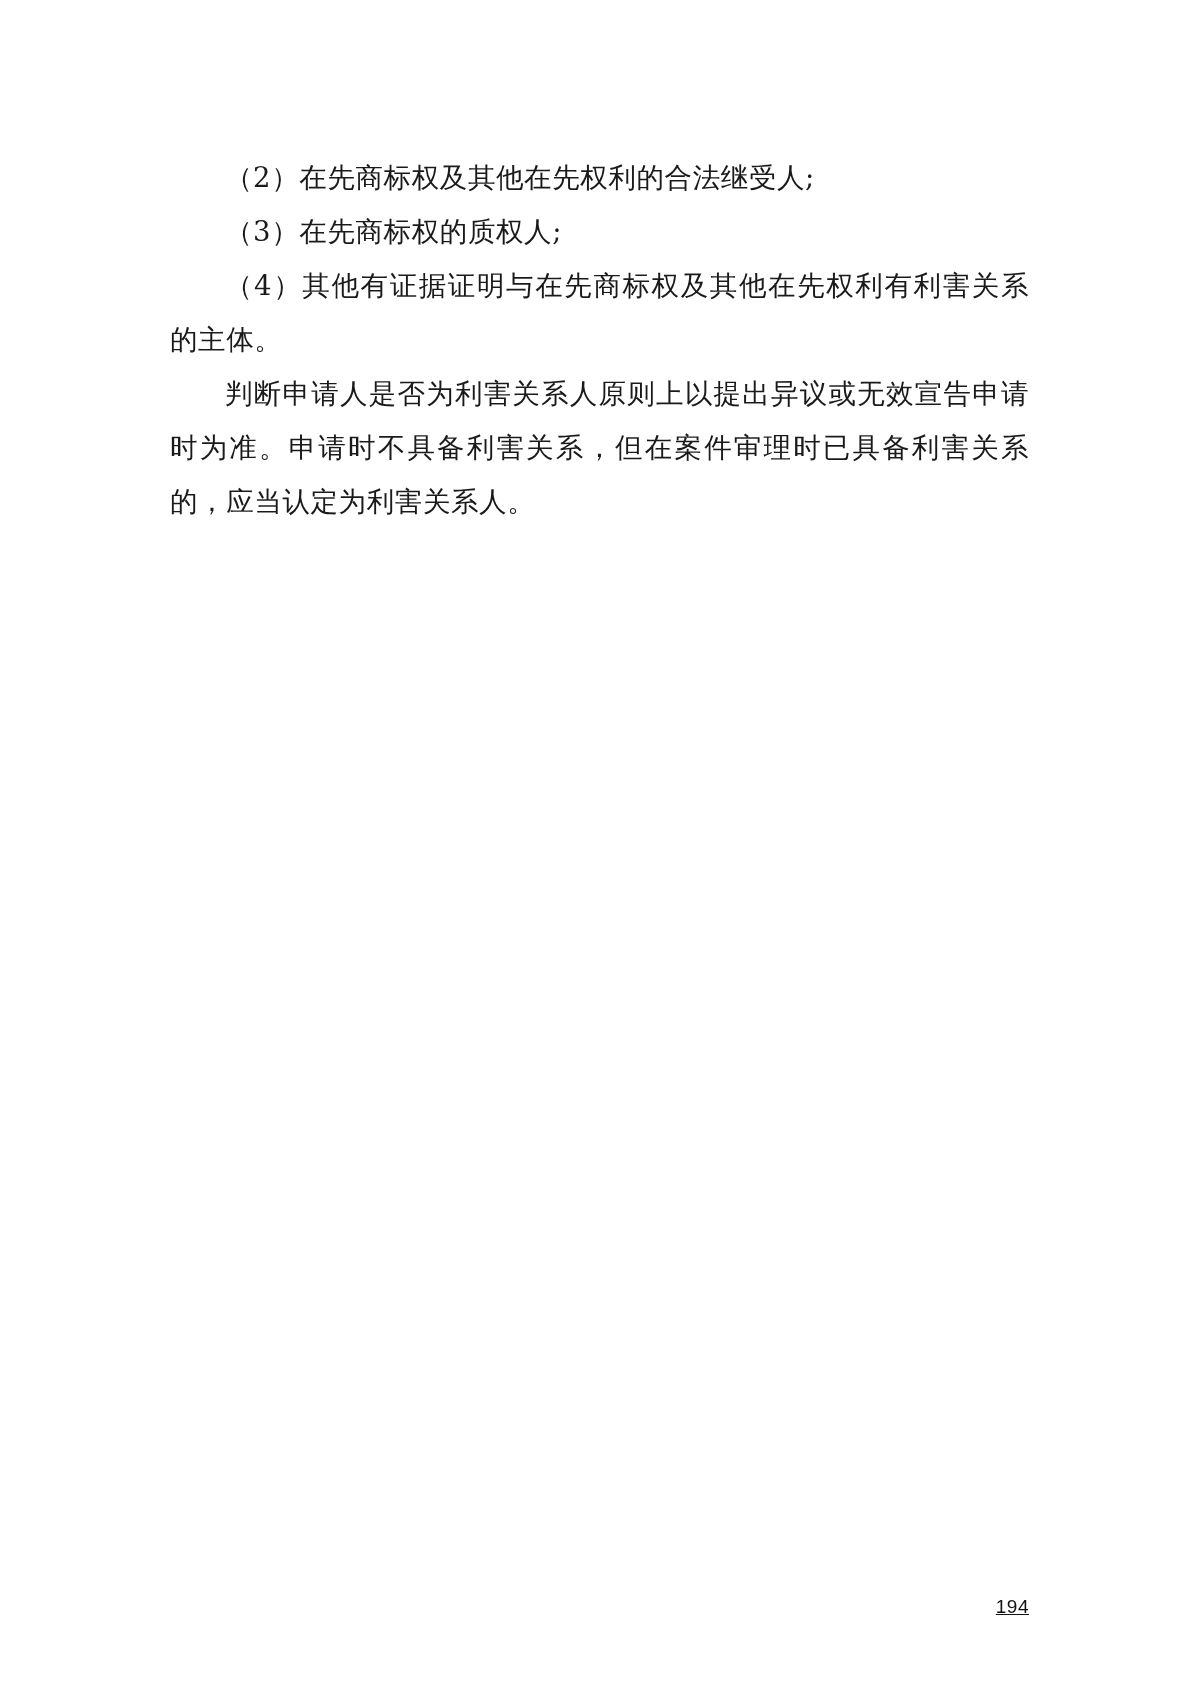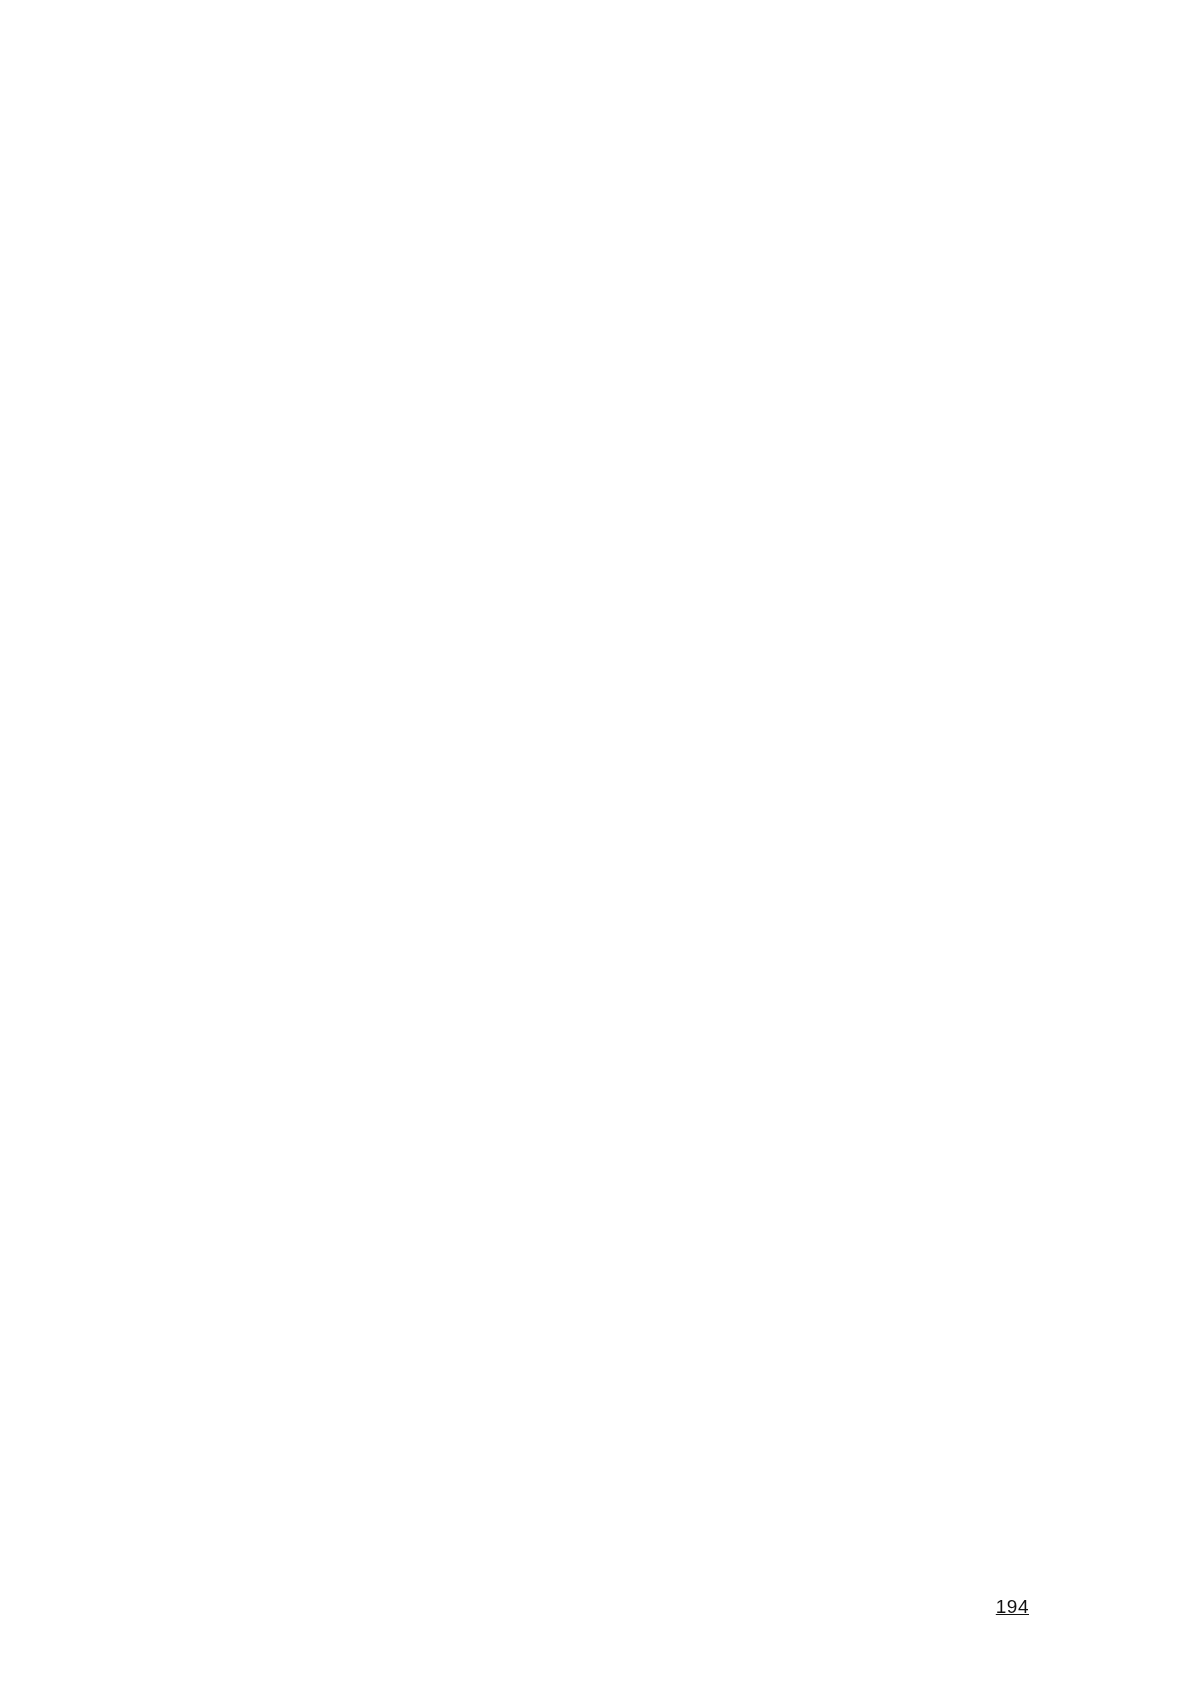--- a/index.html
+++ b/index.html
@@ -43,14 +43,20 @@
     font-size: 19px;
     color: #111111;
     letter-spacing: 0.5px;
     text-decoration: underline;
   }
 </style>
 </head>
 <body>
 
 <div class="page">
+  <div class="body-text">
+    <p class="para">（2）在先商标权及其他在先权利的合法继受人;</p>
+    <p class="para">（3）在先商标权的质权人;</p>
+    <p class="para">（4）其他有证据证明与在先商标权及其他在先权利有利害关系的主体。</p>
+    <p class="para">判断申请人是否为利害关系人原则上以提出异议或无效宣告申请时为准。申请时不具备利害关系，但在案件审理时已具备利害关系的，应当认定为利害关系人。</p>
+  </div>
   <div class="page-number">194</div>
 </div>
 
 </body></html>

